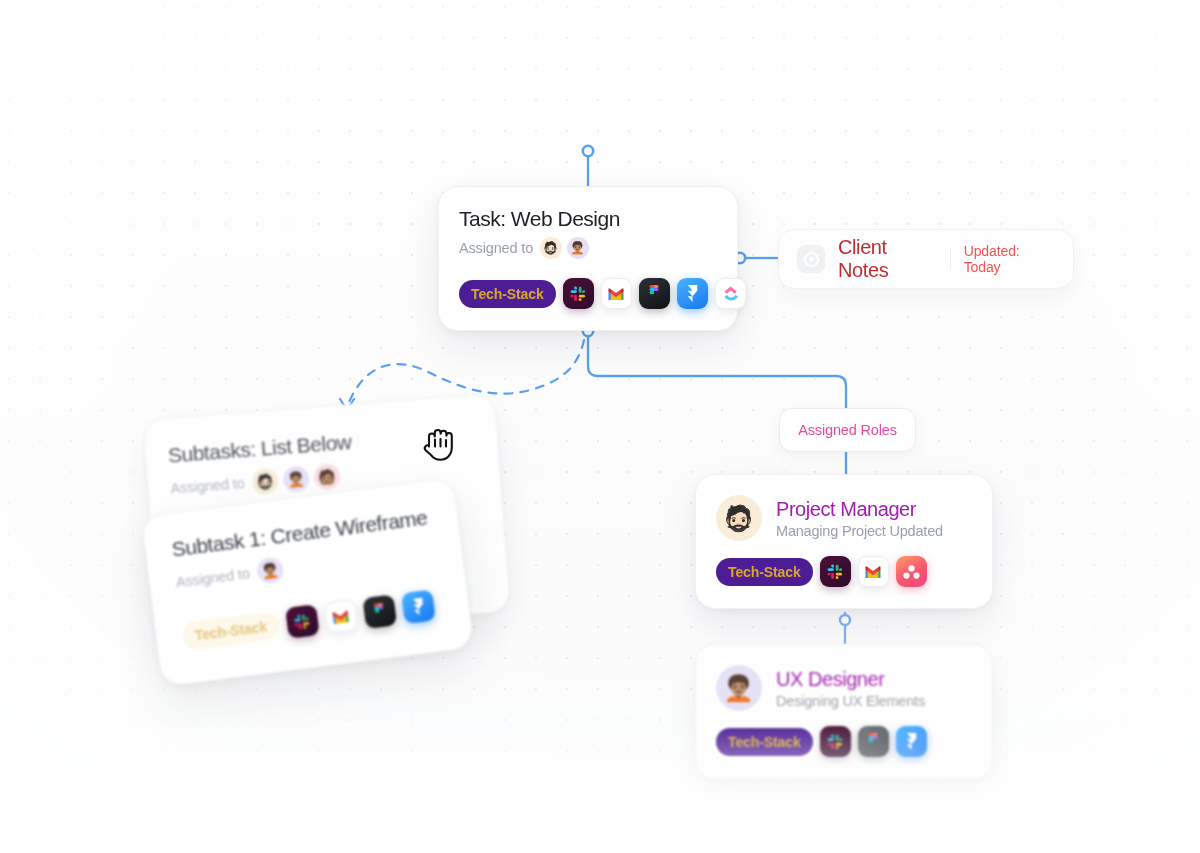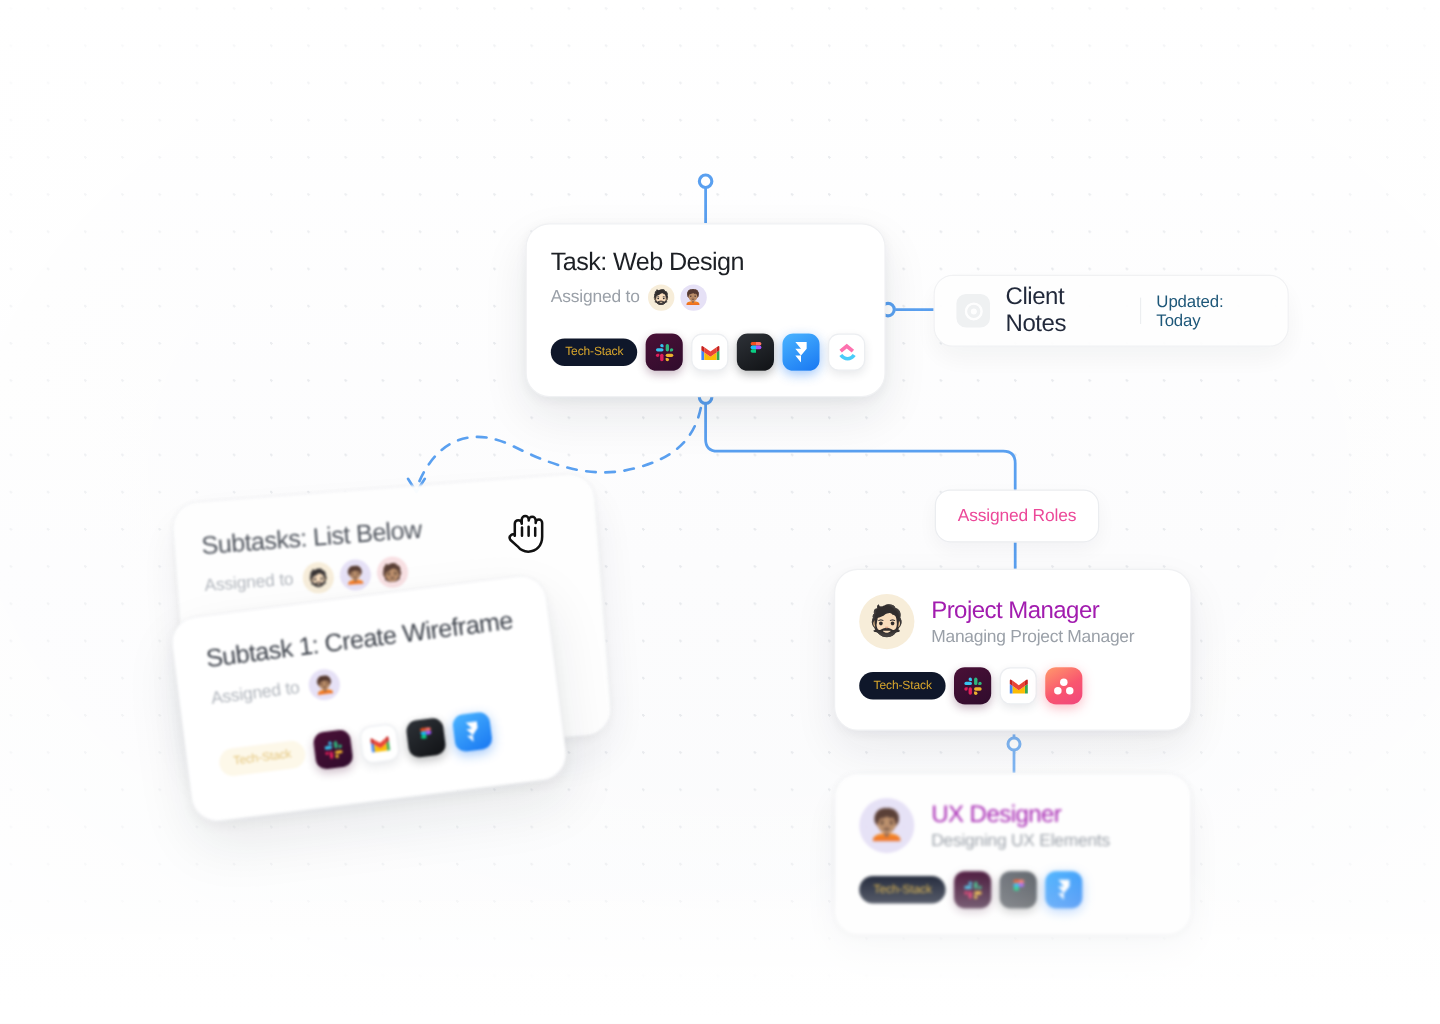--- a/index.html
+++ b/index.html
@@ -94,27 +94,28 @@
   .avatar.md { width: 26px; height: 26px; font-size: 14px; }
   .av-cream    { background: #f7edd9; }
   .av-lavender { background: #e6e1f6; }
   .avonion-pink{ background: #f8e0e3; }
 
   .stack-row {
     display: flex; align-items: center; gap: 7px;
     position: absolute; left: 20px; bottom: 21px;
   }
   .pill {
-    background: #0f172a;
+    background: #4c1d95;
     color: #d9a72c;
-    font-size: 10px;
+    font-size: 14px;
     border-radius: 999px;
     padding: 6px 12px;
     letter-spacing: -.1px;
     white-space: nowrap;
+    font-weight: bold;
   }
   .app { width: 31px; height: 31px; border-radius: 9px; flex: none;
          display: flex; align-items: center; justify-content: center; }
   .app svg { display: block; }
 
   .app-slack  { background: linear-gradient(150deg,#4a1037 0%,#2f0c2c 100%);
                 box-shadow: 0 3px 8px rgba(74,16,55,.3); }
   .app-gmail  { background: #ffffff; border: 1px solid #eceef1;
                 box-shadow: 0 3px 8px rgba(30,40,60,.10); }
   .app-figma  { background: linear-gradient(150deg,#2e3238 0%,#101215 100%);
@@ -140,23 +141,23 @@
     background: #eef0f2; flex: none;
     display: flex; align-items: center; justify-content: center;
     margin-right: 13px;
   }
   .notes-icon .ring {
     width: 15px; height: 15px; border-radius: 50%;
     border: 2.6px solid #ffffff;
     display: flex; align-items: center; justify-content: center;
   }
   .notes-icon .dot { width: 5px; height: 5px; border-radius: 50%; background: #ffffff; }
-  .notes-title { font-size: 20px; color: #0f172a; letter-spacing: -.4px; }
+  .notes-title { font-size: 20px; color: #b91c1c; letter-spacing: -.4px; }
   .notes-div { width: 1px; height: 22px; background: #ebedef; margin: 0 13px; }
-  .notes-meta { font-size: 14px; color: #0c4a6e; letter-spacing: -.1px; }
+  .notes-meta { font-size: 14px; color: #ef4444; letter-spacing: -.1px; }
 
   
   .roles-chip {
     left: 779px; top: 408px; width: 137px; height: 44px;
     border-radius: 13px;
     display: flex; align-items: center; justify-content: center;
     border: 1px solid #ebedf0;
     box-shadow: 0 6px 16px rgba(24,33,52,.045);
   }
   .roles-chip span { font-size: 14.5px; color: #ec4899; letter-spacing: -.15px; }
@@ -326,21 +327,21 @@
 
   <div class="card roles-chip">
     <span>Assigned Roles</span>
   </div>
 
   <div class="card role-card role-pm">
     <div class="role-head">
       <span class="avatar lg av-cream">🧔🏻</span>
       <span class="role-text">
         <span class="role-title">Project Manager</span>
-        <span class="role-sub">Managing Project Manager</span>
+        <span class="role-sub">Managing Project Updated</span>
       </span>
     </div>
     <div class="stack-row">
       <span class="pill">Tech-Stack</span>
 
       <span class="app app-slack">
         <svg width="16" height="16" viewBox="0 0 24 24">
           <path d="M5.1 15.2a2.1 2.1 0 1 1-2.1-2.1h2.1z" fill="#e01e5a"></path>
           <path d="M6.2 15.2a2.1 2.1 0 0 1 4.2 0v5.2a2.1 2.1 0 1 1-4.2 0z" fill="#e01e5a"></path>
           <path d="M8.3 5.1a2.1 2.1 0 1 1 2.1-2.1v2.1z" fill="#36c5f0"></path>

